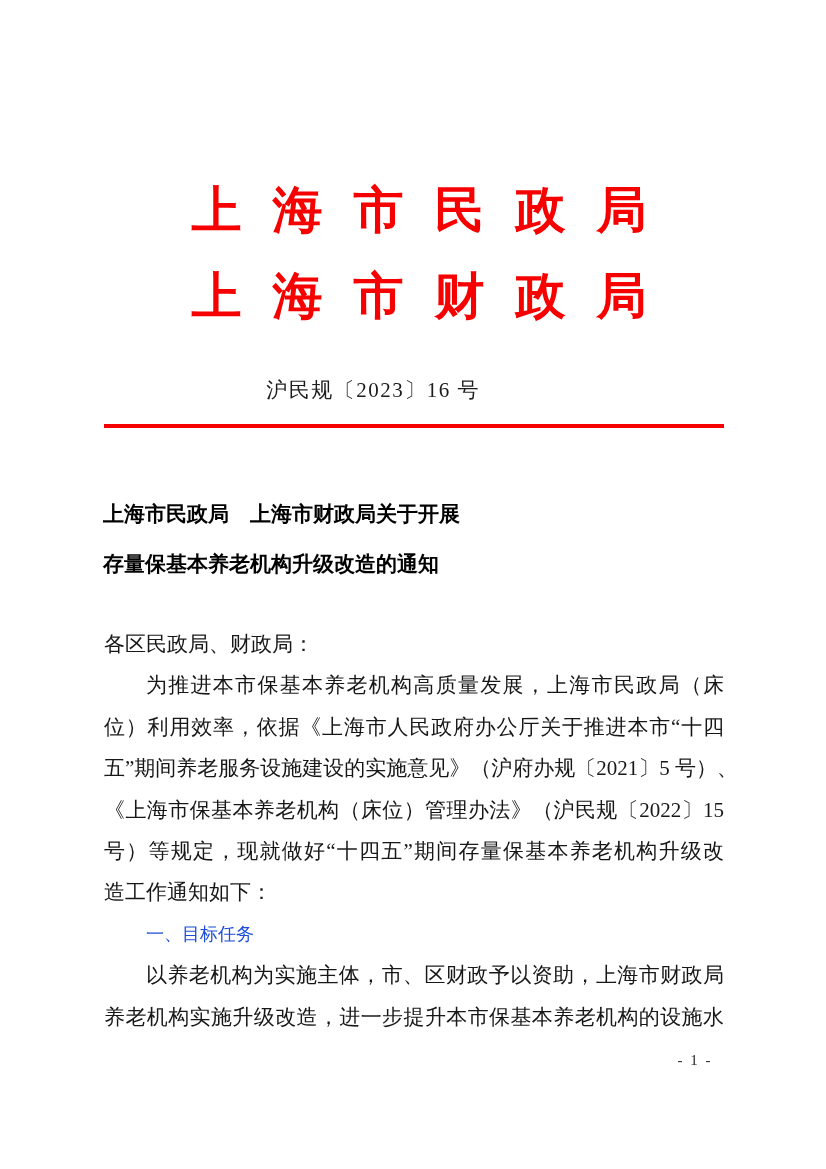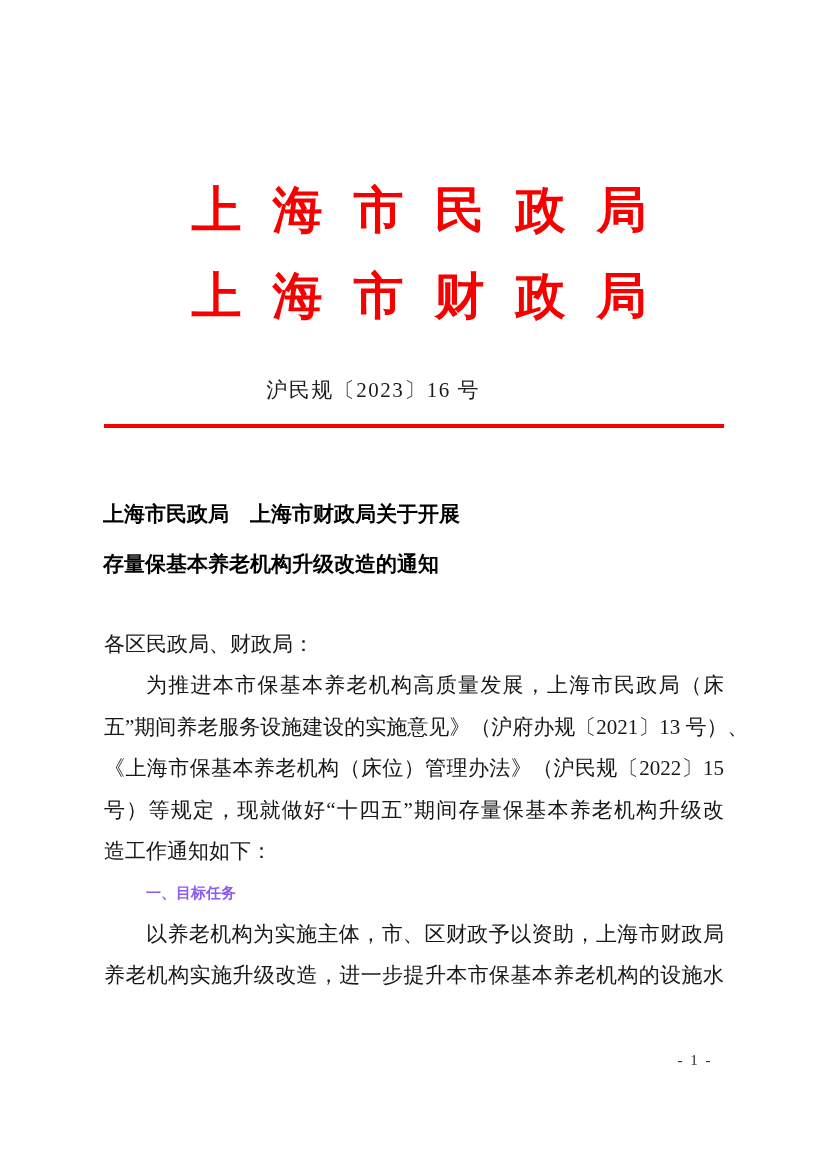--- a/index.html
+++ b/index.html
@@ -87,23 +87,23 @@
     text-align:justify;
     text-align-last:justify;
     text-justify:inter-character;
   }
   .body-block .indent{
     padding-left:42px; 
     box-sizing:border-box;
   }
   .body-block .heading{
     font-family:"Liberation Sans","DejaVu Sans",sans-serif;
-    font-weight:700;
-    font-size:15px;
-    color:#8b5cf6;
+    font-weight:400;
+    font-size:18px;
+    color:#1d4ed8;
   }
   
   .page-number{
     position:absolute;
     top:1052px;
     left:650px;
     width:90px;
     text-align:center;
     font-size:15px;
     letter-spacing:2px;
@@ -126,21 +126,22 @@
   <div class="red-rule"></div>
 
   <div class="title">
     <div>上海市民政局　上海市财政局关于开展</div>
     <div>存量保基本养老机构升级改造的通知</div>
   </div>
 
   <div class="body-block" id="doc-body">
       <div class="line">各区民政局、财政局：</div>
       <div class="line fill indent">为推进本市保基本养老机构高质量发展，上海市民政局（床</div>
-      <div class="line fill">五”期间养老服务设施建设的实施意见》（沪府办规〔2021〕13 号）、</div>
+      <div class="line fill">位）利用效率，依据《上海市人民政府办公厅关于推进本市“十四</div>
+      <div class="line fill">五”期间养老服务设施建设的实施意见》（沪府办规〔2021〕5 号）、</div>
       <div class="line fill">《上海市保基本养老机构（床位）管理办法》（沪民规〔2022〕15</div>
       <div class="line fill">号）等规定，现就做好“十四五”期间存量保基本养老机构升级改</div>
       <div class="line">造工作通知如下：</div>
       <div class="line heading indent">一、目标任务</div>
       <div class="line fill indent">以养老机构为实施主体，市、区财政予以资助，上海市财政局</div>
       <div class="line fill">养老机构实施升级改造，进一步提升本市保基本养老机构的设施水</div>
     </div>
 
   <div class="page-number">- 1 -</div>
 

